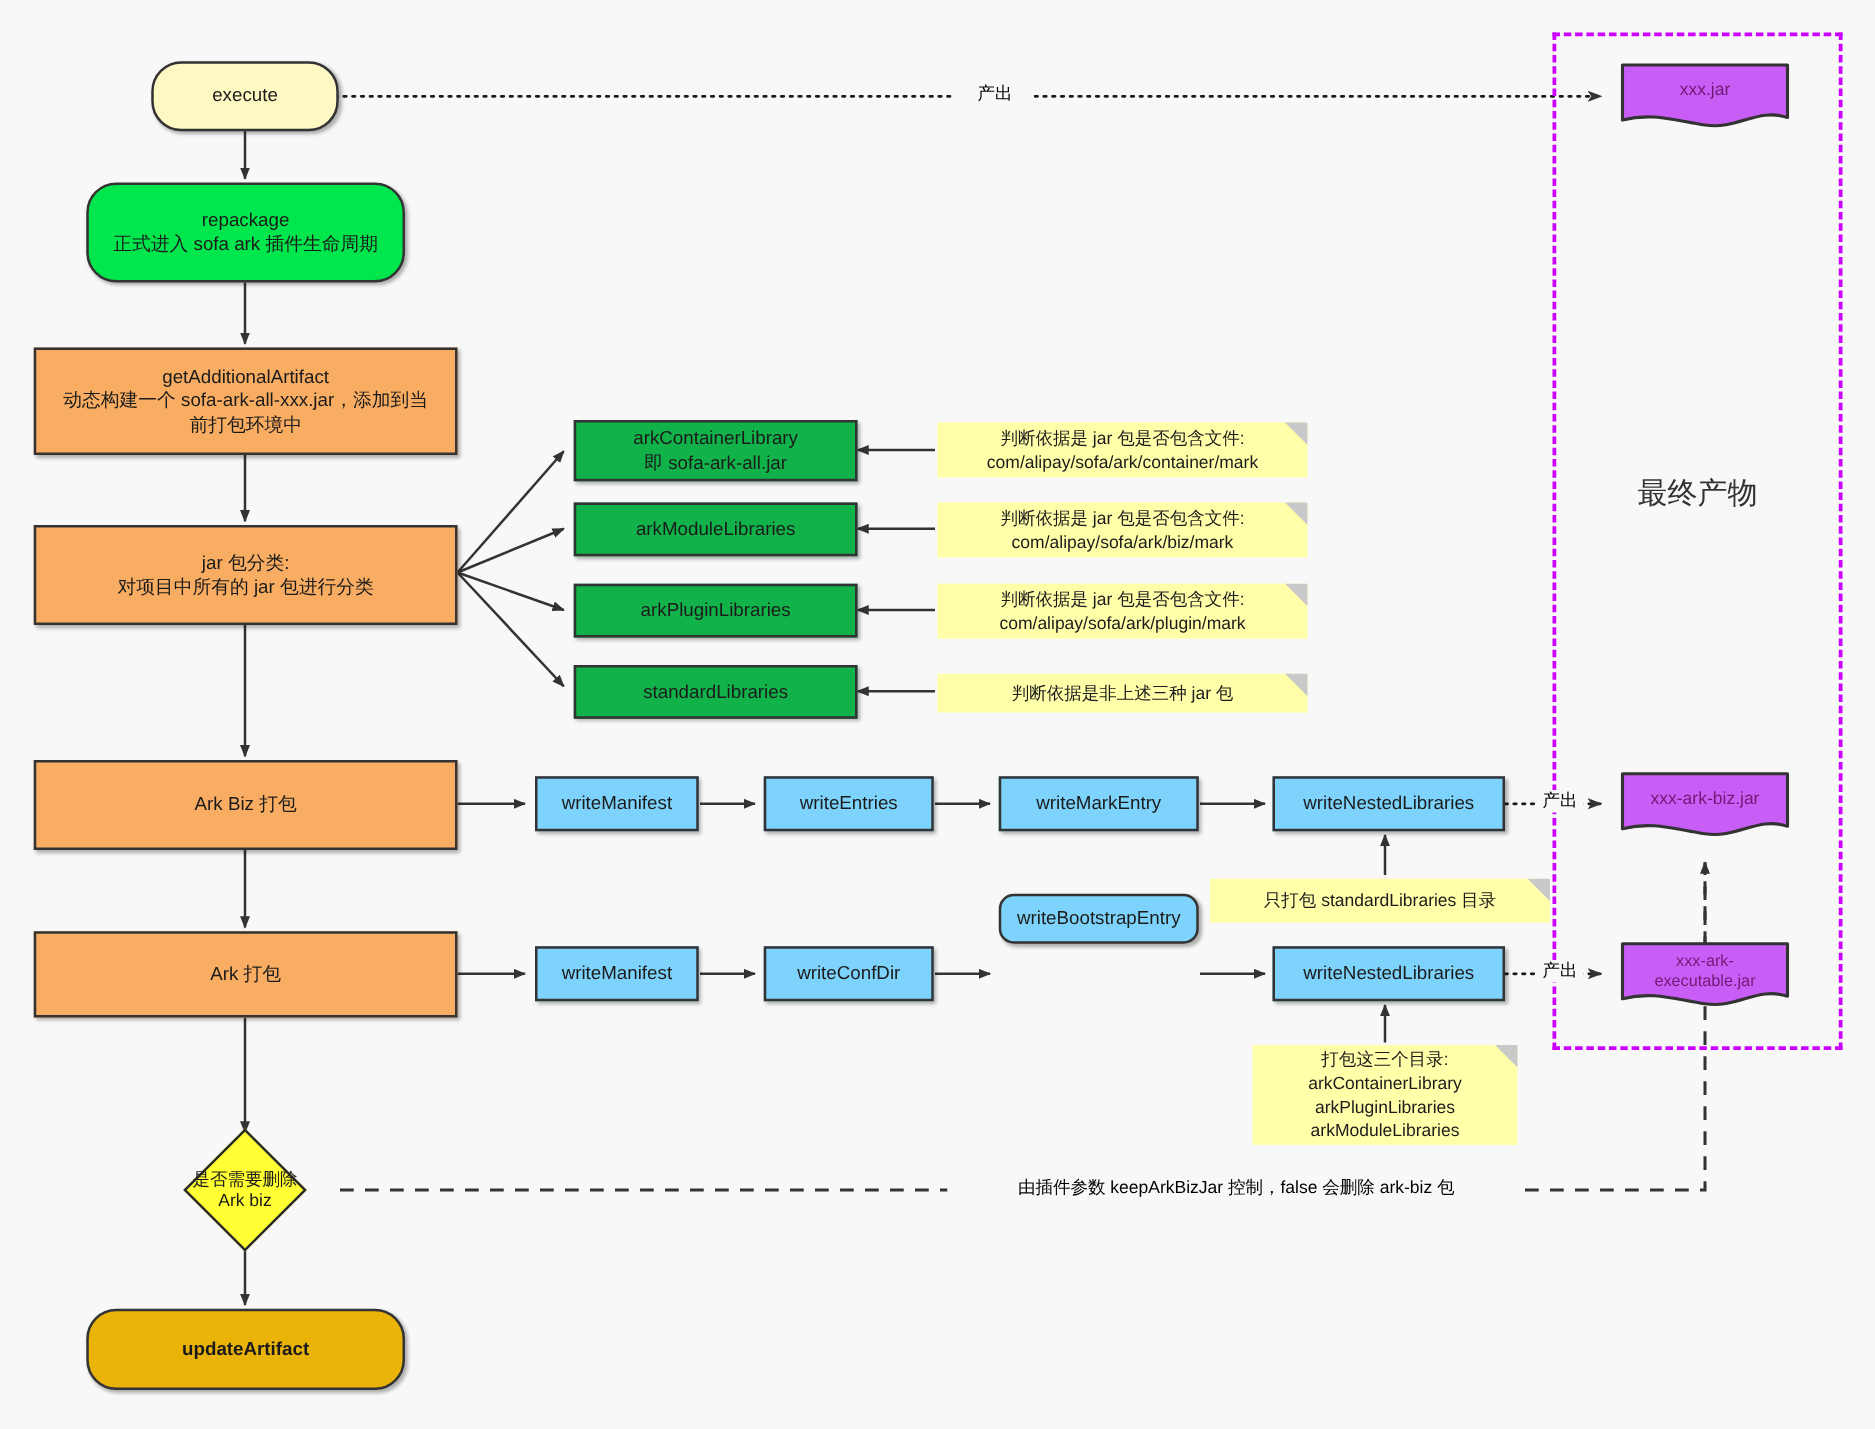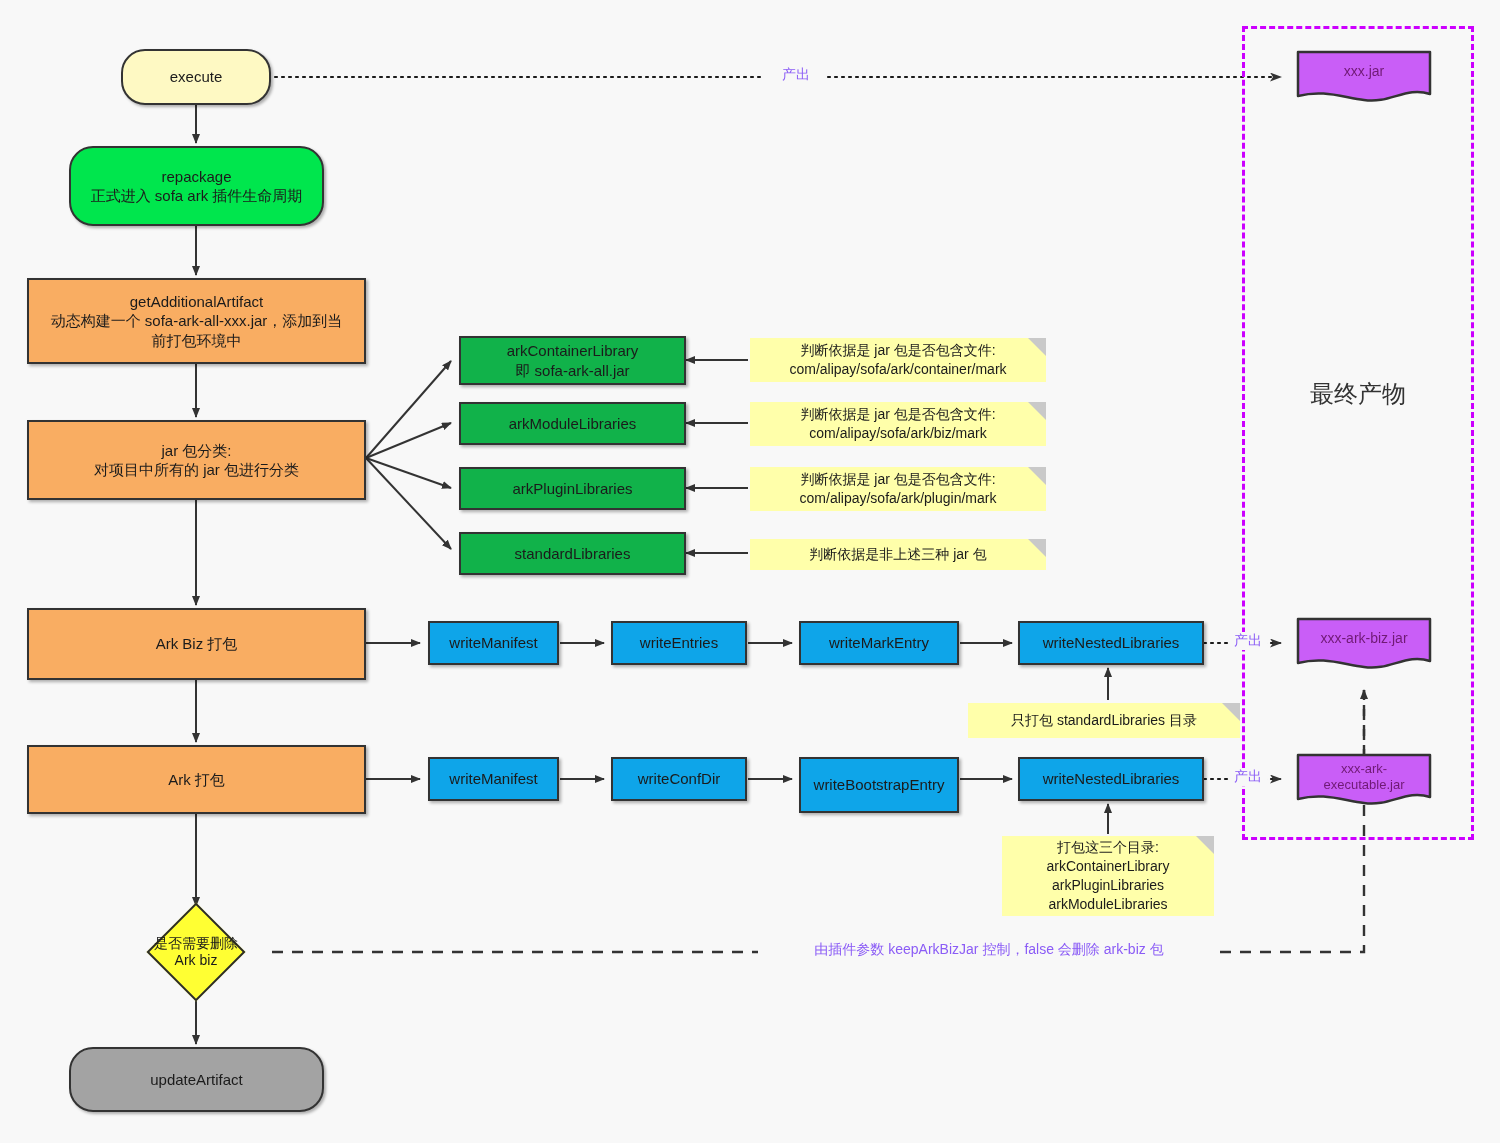--- a/index.html
+++ b/index.html
@@ -43,22 +43,22 @@
     box-shadow: 2px 2px 3px rgba(0,0,0,0.30);
   }
   .rect {
     border: 2px solid #333333;
     box-shadow: 2px 2px 3px rgba(0,0,0,0.30);
   }
   .fill-cyan   { background: #fef9c3; }
   .fill-green  { background: #00e64d; }
   .fill-orange { background: #f9ad62; }
   .fill-darkgreen { background: #11b24a; }
-  .fill-blue   { background: #0ea5e9; }
-  .fill-gray   { background: #a3a3a3; }
+  .fill-blue   { background: #7dd3fc; }
+  .fill-gray   { background: #eab308; font-weight: bold; }
 
   
   .note {
     position: absolute;
     box-sizing: border-box;
     background: #ffffaa;
     color: #1b1b1b;
     display: flex;
     align-items: center;
     justify-content: center;
@@ -133,21 +133,21 @@
     position: absolute;
     text-align: center;
     color: #333333;
     z-index: 2;
   }
 
   
   .edge-label {
     position: absolute;
     background: #f8f8f8;
-    color: #8b5cf6;
+    color: #000000;
     white-space: nowrap;
     z-index: 6;
     text-align: center;
   }
 
   .fs15 { font-size: 15px; }
   .fs14 { font-size: 14px; }
   .fs13 { font-size: 13px; }
   .fs26 { font-size: 24px; }
 </style>
@@ -289,21 +289,21 @@
   <div class="node rect fill-blue fs15" style="left:1018px; top:621px; width:186px; height:44px;">
     <span class="lbl">writeNestedLibraries</span>
   </div>
 
   <div class="node rect fill-blue fs15" style="left:428px; top:757px; width:131px; height:44px;">
     <span class="lbl">writeManifest</span>
   </div>
   <div class="node rect fill-blue fs15" style="left:611px; top:757px; width:136px; height:44px;">
     <span class="lbl">writeConfDir</span>
   </div>
-  <div class="node rect fill-blue fs15" style="left:799px; top:757px; width:160px; height:56px;">
+  <div class="node rect fill-blue fs15" style="left:799px; top:715px; width:160px; height:40px;border-radius:12px;">
     <span class="lbl">writeBootstrapEntry</span>
   </div>
   <div class="node rect fill-blue fs15" style="left:1018px; top:757px; width:186px; height:44px;">
     <span class="lbl">writeNestedLibraries</span>
   </div>
 
   <div class="diamond" style="left:131px; top:917px; width:130px; height:70px;">
     <div class="dshape" style="left:30px; top:0px; width:70px; height:70px;"></div>
     <div class="dtext fs14">
       <span>

